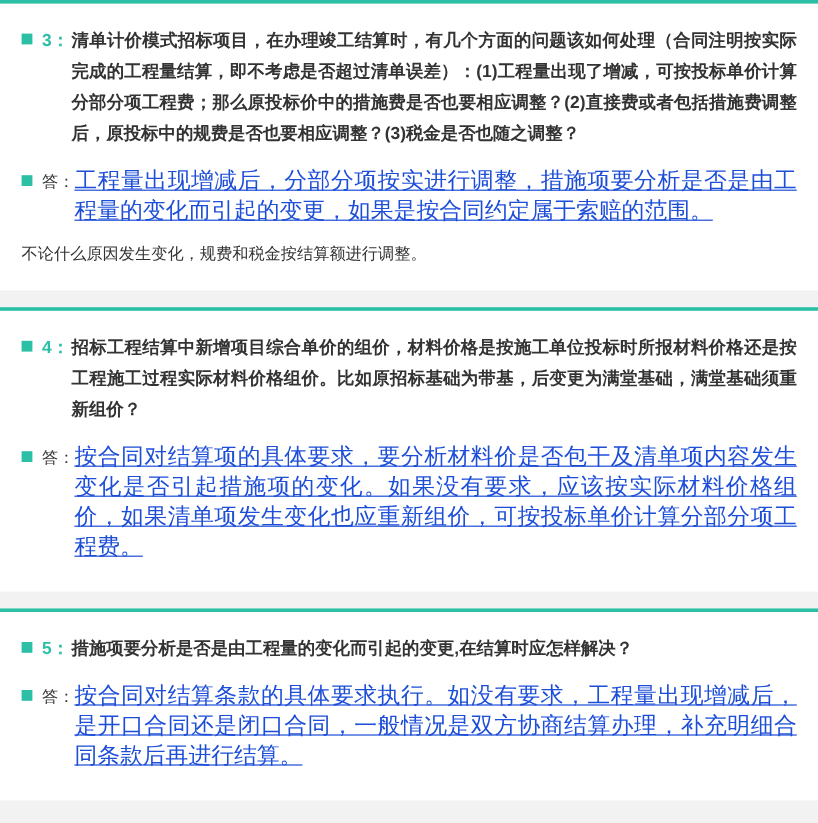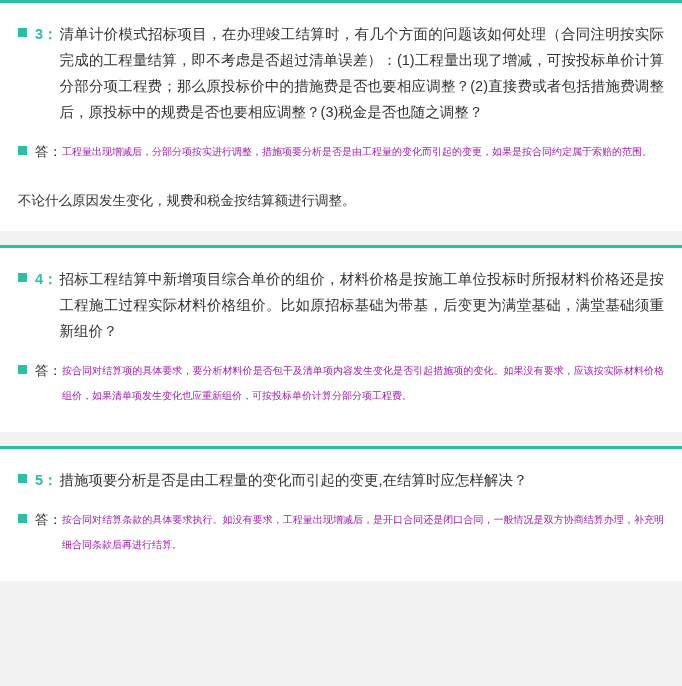--- a/index.html
+++ b/index.html
@@ -46,50 +46,51 @@
     color: #2bbfa5;
     font-weight: bold;
     font-size: 14.5px;
     line-height: 26px;
     flex: 0 0 auto;
     margin-right: 2px;
     white-space: nowrap;
   }
   .q-text {
     color: #333333;
-    font-weight: normal;
+    font-weight: bold;
     font-size: 14.5px;
     line-height: 26px;
     text-align: justify;
     flex: 1 1 auto;
   }
   .answer-row {
     display: flex;
     align-items: flex-start;
     margin-bottom: 6px;
   }
   .a-label {
     color: #333333;
     font-size: 13.5px;
     line-height: 25px;
     flex: 0 0 auto;
     white-space: nowrap;
   }
   .a-text {
-    color: #a21caf;
-    font-size: 10px;
+    color: #1d4ed8;
+    font-size: 19px;
     line-height: 25px;
     text-align: justify;
     flex: 1 1 auto;
+    text-decoration: underline;
   }
   .extra-para {
     color: #333333;
     font-size: 13.5px;
     line-height: 25px;
-    margin-top: 24px;
+    margin-top: 10px;
     text-align: justify;
   }
 </style>
 </head>
 <body>
 
 <div class="page">
 
   <div class="qa-card first">
     <div class="question-row">

